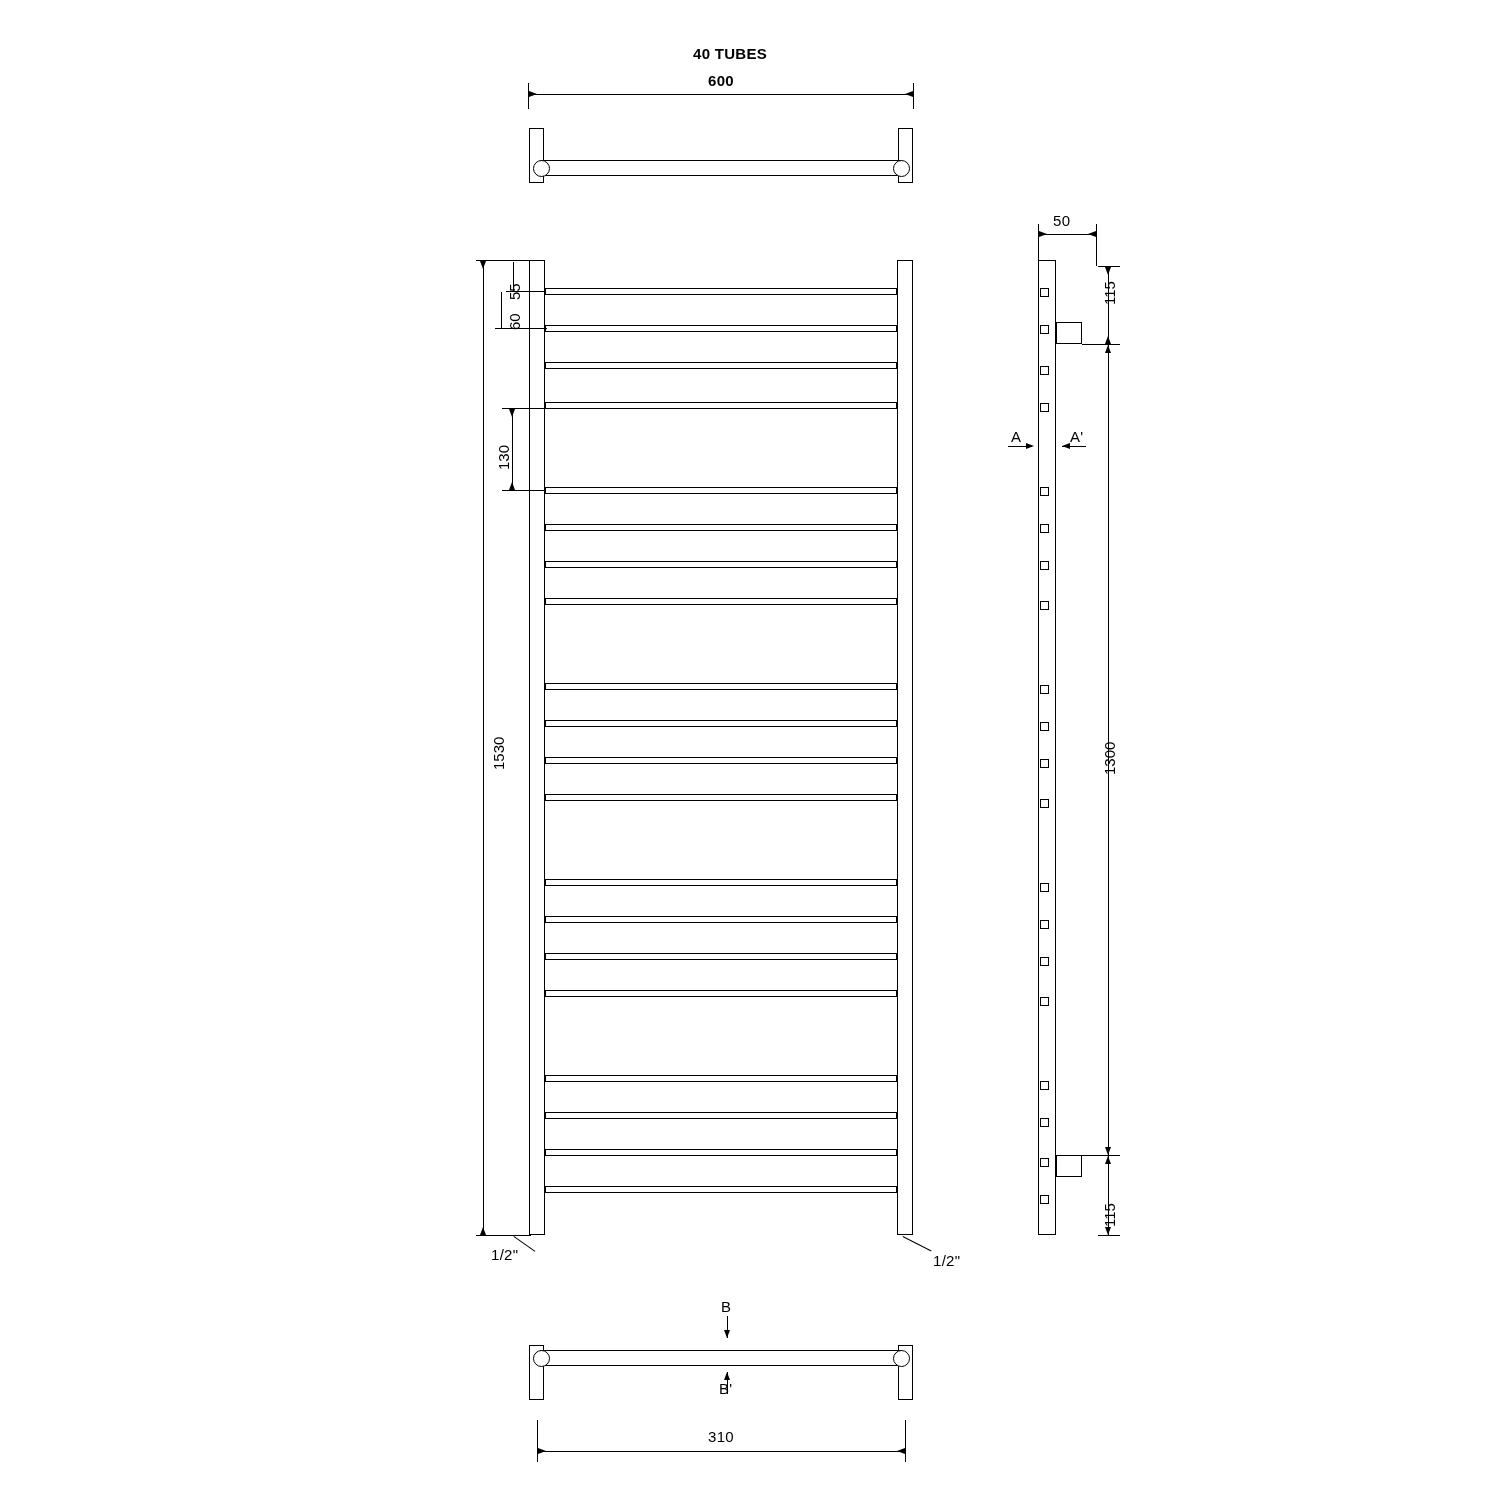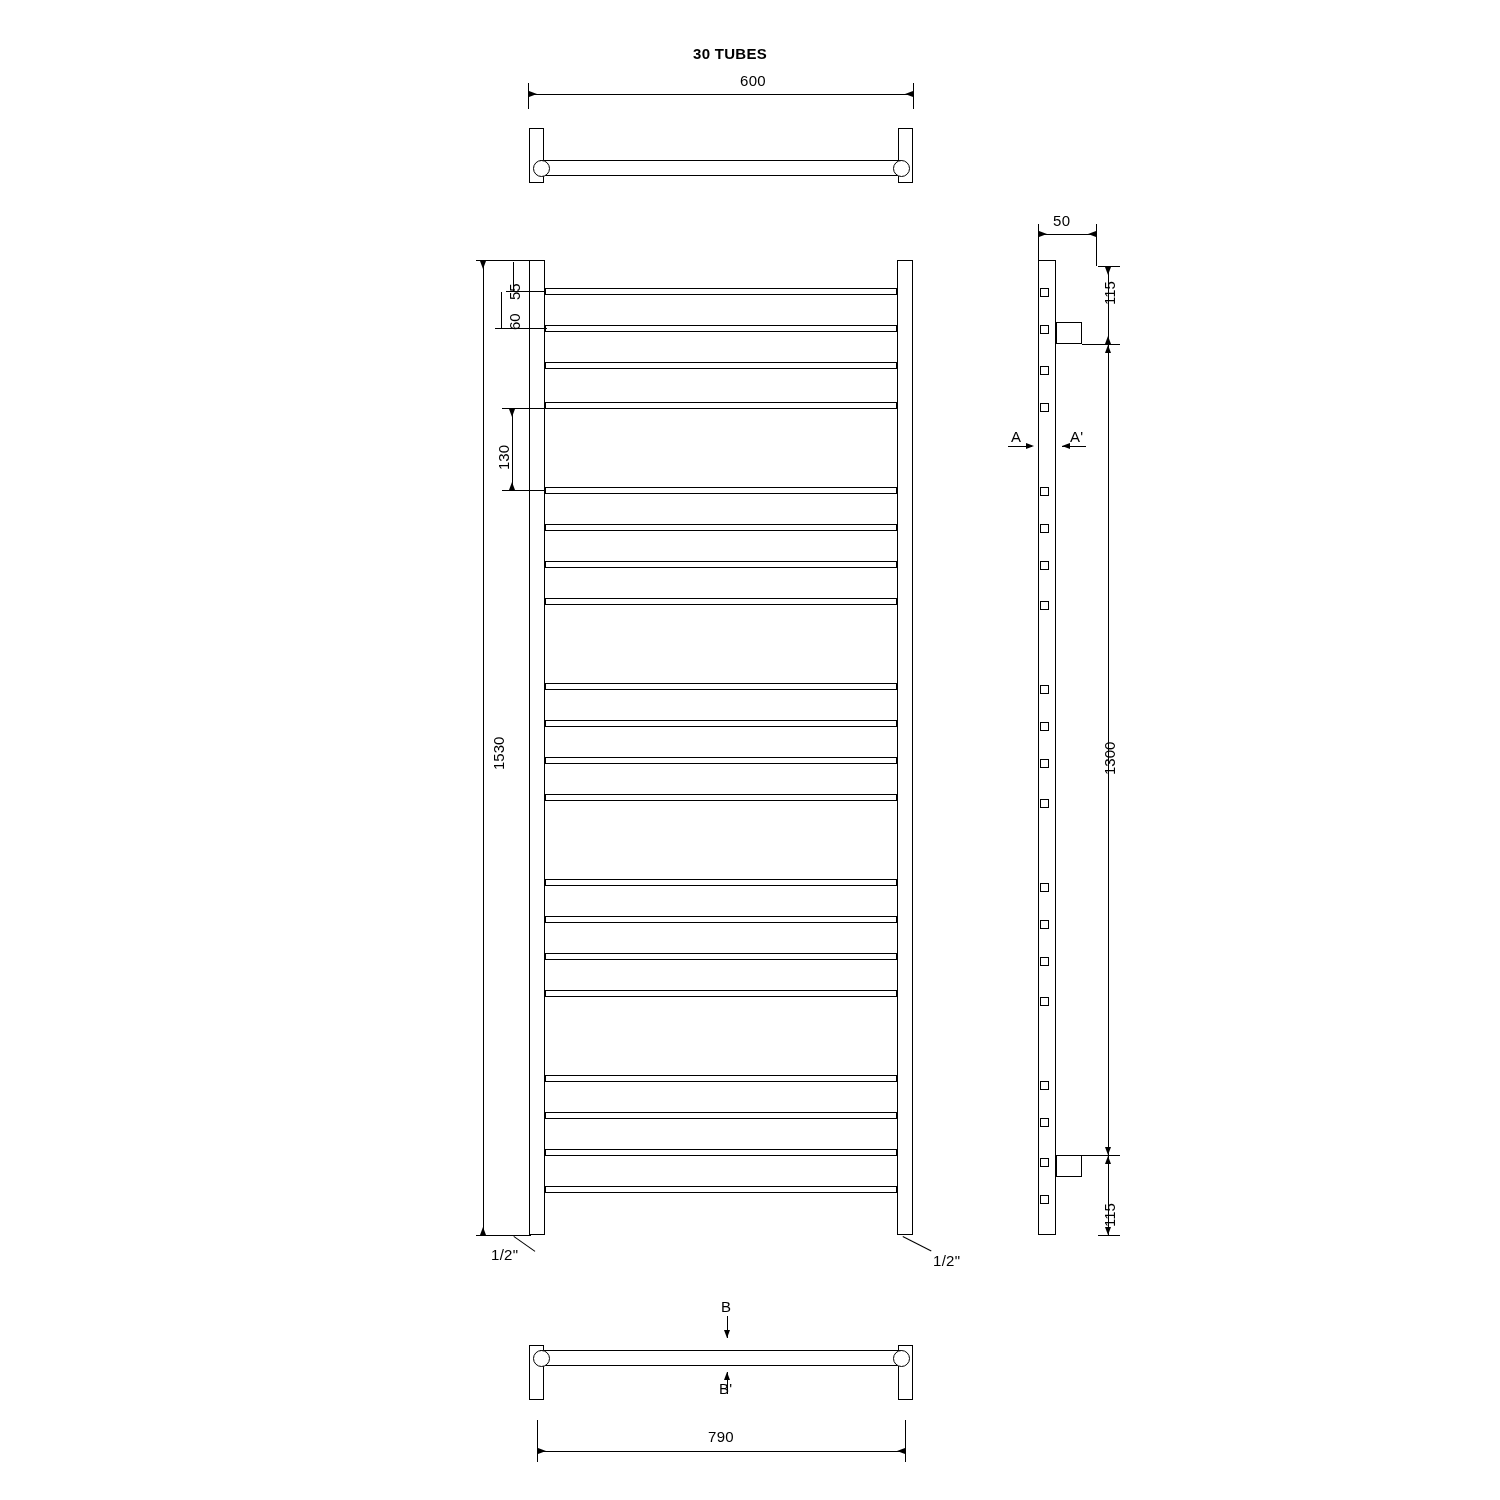--- a/index.html
+++ b/index.html
@@ -80,23 +80,23 @@
     border-top: 8px solid #000000;
   }
 </style>
 </head>
 <body>
 
 <div id="sheet">
 
   <div>
 
-    <div class="lbl bold" style="left:693px; top:45px;">30 TUBES</div>
-
-    <div class="lbl" style="left:740px; top:72px;">600</div>
+    <div class="lbl bold" style="left:693px; top:45px;">40 TUBES</div>
+
+    <div class="lbl" style="left:708px; top:72px;font-weight:bold;">600</div>
     <div class="ln hline" style="left:528px; top:94px; width:386px;"></div>
     <div class="ln vline" style="left:528px; top:83px; height:26px;"></div>
     <div class="ln vline" style="left:913px; top:83px; height:26px;"></div>
     <div class="arrowR" style="left:529px; top:91px;"></div>
     <div class="arrowL" style="left:905px; top:91px;"></div>
 
     <div class="rect" style="left:529px; top:128px; width:15px; height:55px;"></div>
 
     <div class="rect" style="left:898px; top:128px; width:15px; height:55px;"></div>
 
@@ -235,21 +235,21 @@
     <div class="rect" style="left:898px; top:1345px; width:15px; height:55px;"></div>
 
     <div class="rect" style="left:540px; top:1350px; width:362px; height:16px;"></div>
     <div class="circ" style="left:533px; top:1350px; width:17px; height:17px;"></div>
     <div class="circ" style="left:893px; top:1350px; width:17px; height:17px;"></div>
 
     <div class="ln vline" style="left:727px; top:1372px; height:22px;"></div>
     <div class="arrowU" style="left:724px; top:1372px;"></div>
     <div class="lbl" style="left:719px; top:1380px;">B'</div>
 
-    <div class="lbl" style="left:708px; top:1428px;">790</div>
+    <div class="lbl" style="left:708px; top:1428px;">310</div>
     <div class="ln hline" style="left:537px; top:1451px; width:368px;"></div>
     <div class="ln vline" style="left:537px; top:1420px; height:42px;"></div>
     <div class="ln vline" style="left:905px; top:1420px; height:42px;"></div>
     <div class="arrowR" style="left:538px; top:1448px;"></div>
     <div class="arrowL" style="left:897px; top:1448px;"></div>
   </div>
 
 </div>
 
 </body></html>

